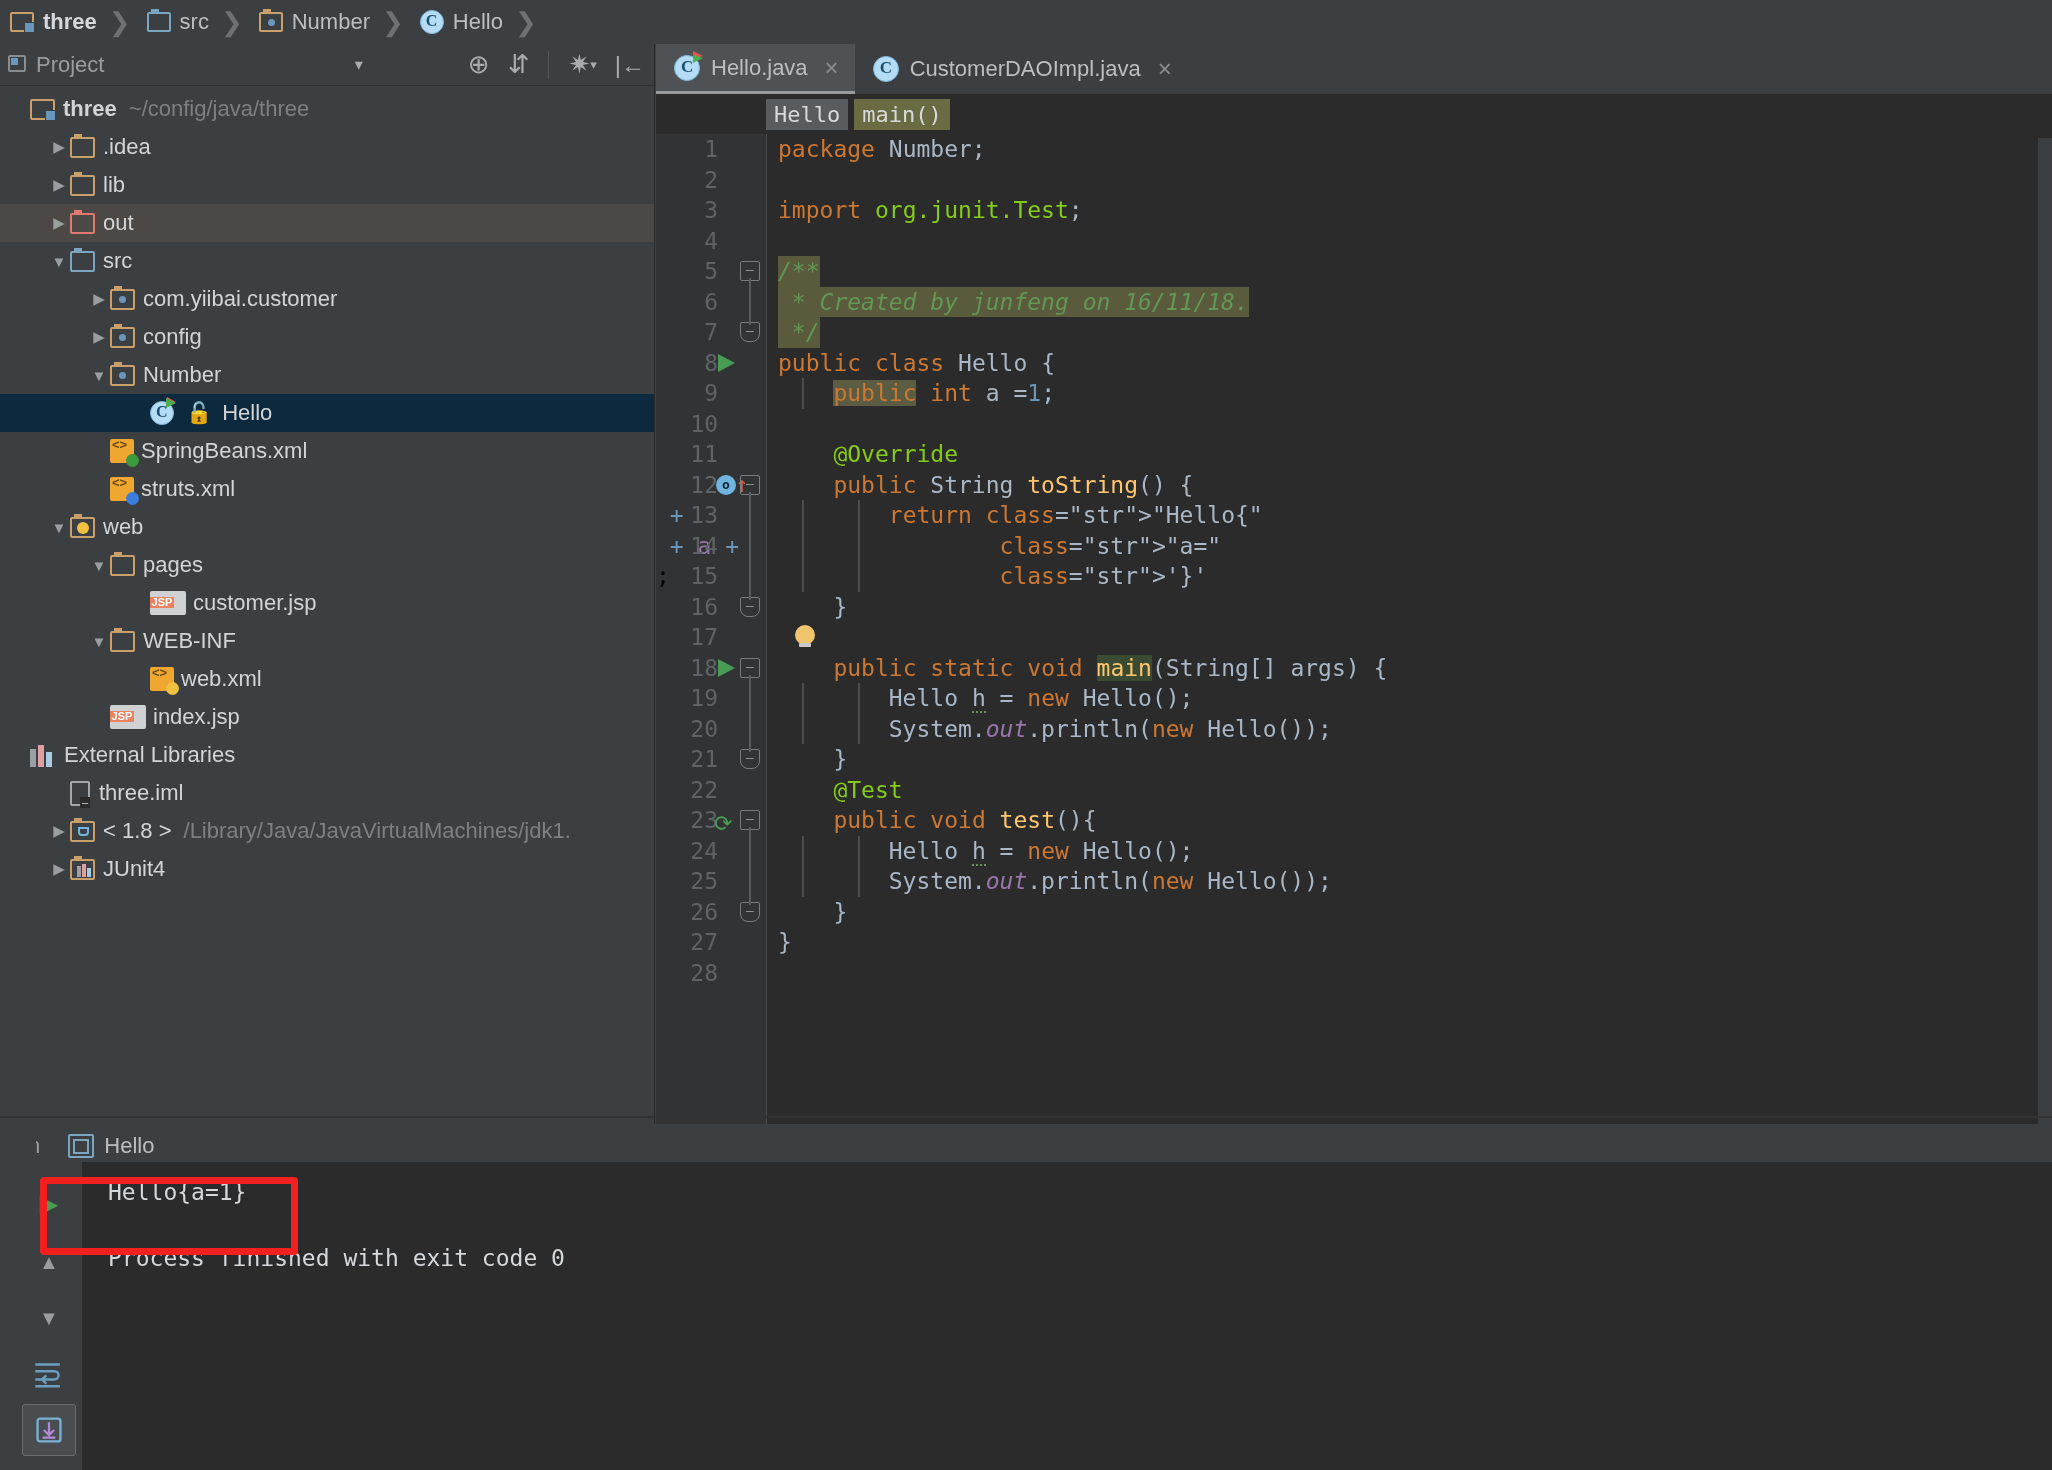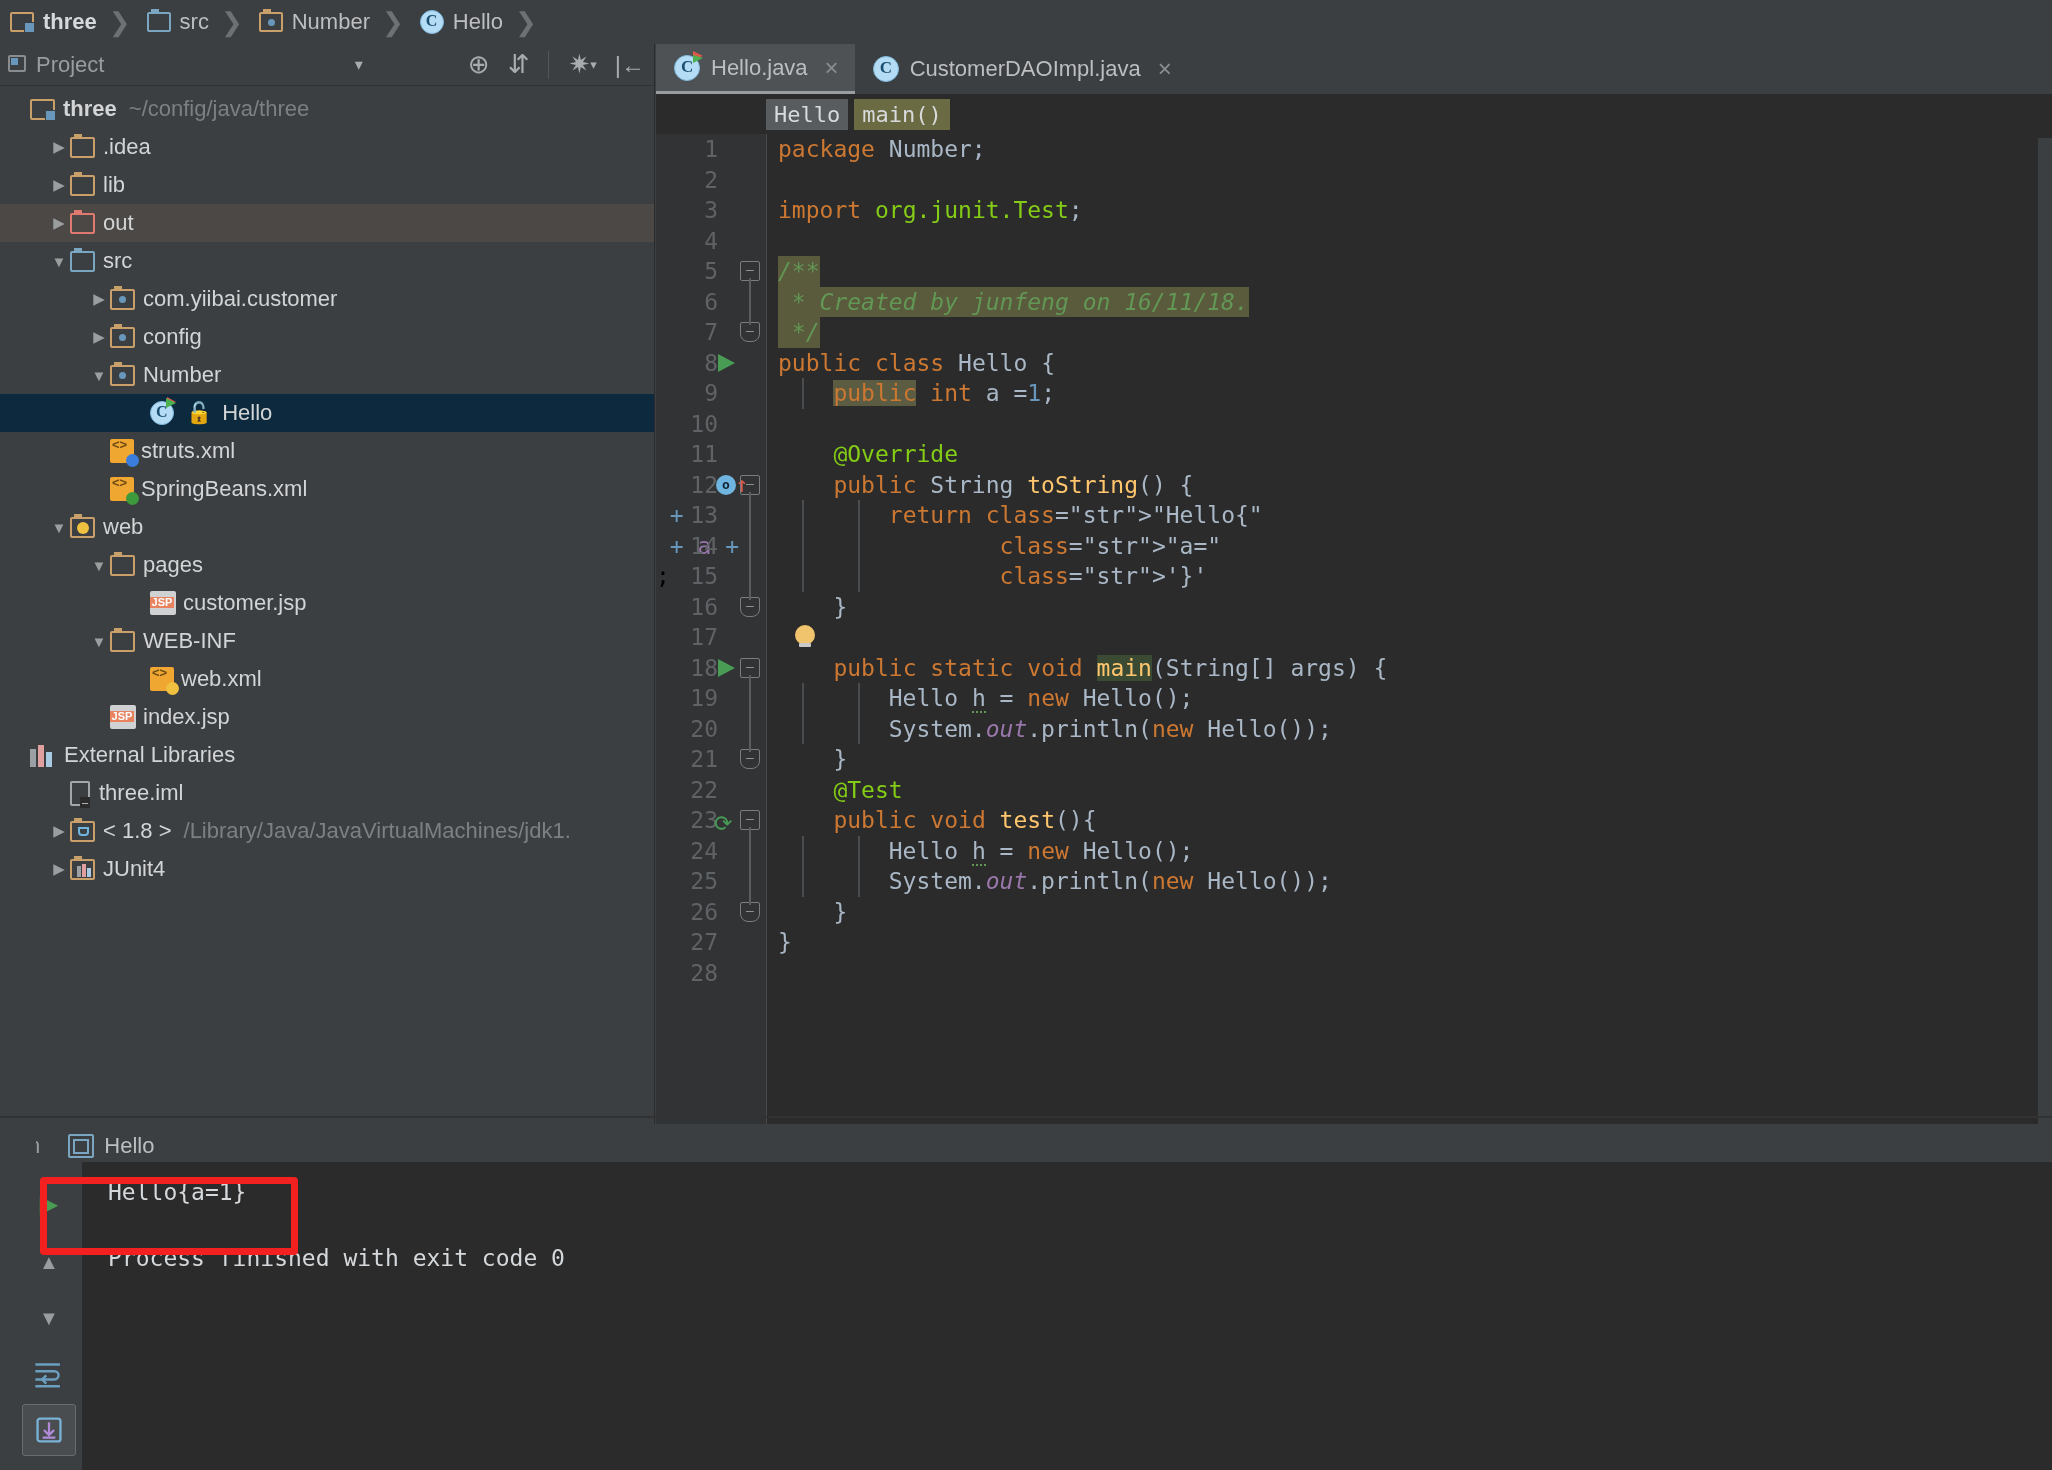--- a/index.html
+++ b/index.html
@@ -55,21 +55,21 @@
   .row.sel{ background:#0d293e; }
   .row.hl{ background:#4b4845; }
   .arr{ width:22px; height:22px; flex:none; display:flex; align-items:center;
      justify-content:center; color:#9b9e9f; font-size:15px;}
   .ico{ width:25px; height:21px; margin-right:8px; flex:none; position:relative;}
   .pathdim{ color:#7d8082; margin-left:12px; }
   .xmlico{ width:24px;height:24px;flex:none;margin-right:7px;position:relative;
      background:#f0a732; border-radius:2px;}
   .xmlico:before{content:"<>"; position:absolute;left:2px;top:-2px;color:#6a4a12;font-size:13px;font-weight:bold;}
   .xmlico .bdg{ position:absolute; right:-5px; bottom:-4px; width:13px;height:13px;border-radius:50%;}
-  .jspico{ width:26px;height:24px;flex:none;margin-right:7px;position:relative;
+  .jspico{ width:36px;height:24px;flex:none;margin-right:7px;position:relative;
      background:#cfd1d3; border-radius:2px;}
   .jspico .t{position:absolute;left:0;top:6px;width:24px;text-align:center;color:#fff;
      background:#e8825f;font-size:11px;font-weight:bold;line-height:11px;}
   .imlico{ width:20px;height:25px;flex:none;margin-right:9px;border:2px solid #a4a7a9;
      border-radius:2px;position:relative;}
   .imlico:after{content:"–";position:absolute;right:-2px;bottom:-4px;background:#2b2b2b;
      color:#ddd;font-size:11px;line-height:11px;padding:0 2px;}
   .libico{ width:26px;height:24px;flex:none;margin-right:8px;position:relative;
      display:flex;align-items:flex-end;gap:2px;}
   .libico span{ display:block;width:6px;background:#b8babc;}
@@ -259,31 +259,31 @@
           <span class="cls-ico run" style="margin-right:12px;">
             <span class="c">C</span>
           </span>
           <span style="color:#69c267;font-size:21px;margin-right:10px;">🔓</span>
           <span style="">Hello</span>
         </div>
         <div class="row">
           <span style="display:inline-block;width:88px;flex:none;"></span>
           <span class="arr"></span>
           <span class="xmlico">
+            <span class="bdg" style="background:#3c9a3c;"></span>
+          </span>
+          <span style="">SpringBeans.xml</span>
+        </div>
+        <div class="row">
+          <span style="display:inline-block;width:88px;flex:none;"></span>
+          <span class="arr"></span>
+          <span class="xmlico">
             <span class="bdg" style="background:#3b7ddd;"></span>
           </span>
           <span style="">struts.xml</span>
-        </div>
-        <div class="row">
-          <span style="display:inline-block;width:88px;flex:none;"></span>
-          <span class="arr"></span>
-          <span class="xmlico">
-            <span class="bdg" style="background:#3c9a3c;"></span>
-          </span>
-          <span style="">SpringBeans.xml</span>
         </div>
         <div class="row">
           <span style="display:inline-block;width:48px;flex:none;"></span>
           <span class="arr">▼</span>
           <span class="ico" style="border:2px solid #c9a06a;border-radius:2px;">
             <i style="position:absolute;left:2px;top:-5px;width:8px;height:4px;background:#c9a06a;display:block;"></i>
             <i style="position:absolute;left:5px;top:3px;width:12px;height:12px;border-radius:50%;background:#f0c040;display:block;"></i>
           </span>
           <span style="">web</span>
         </div>

